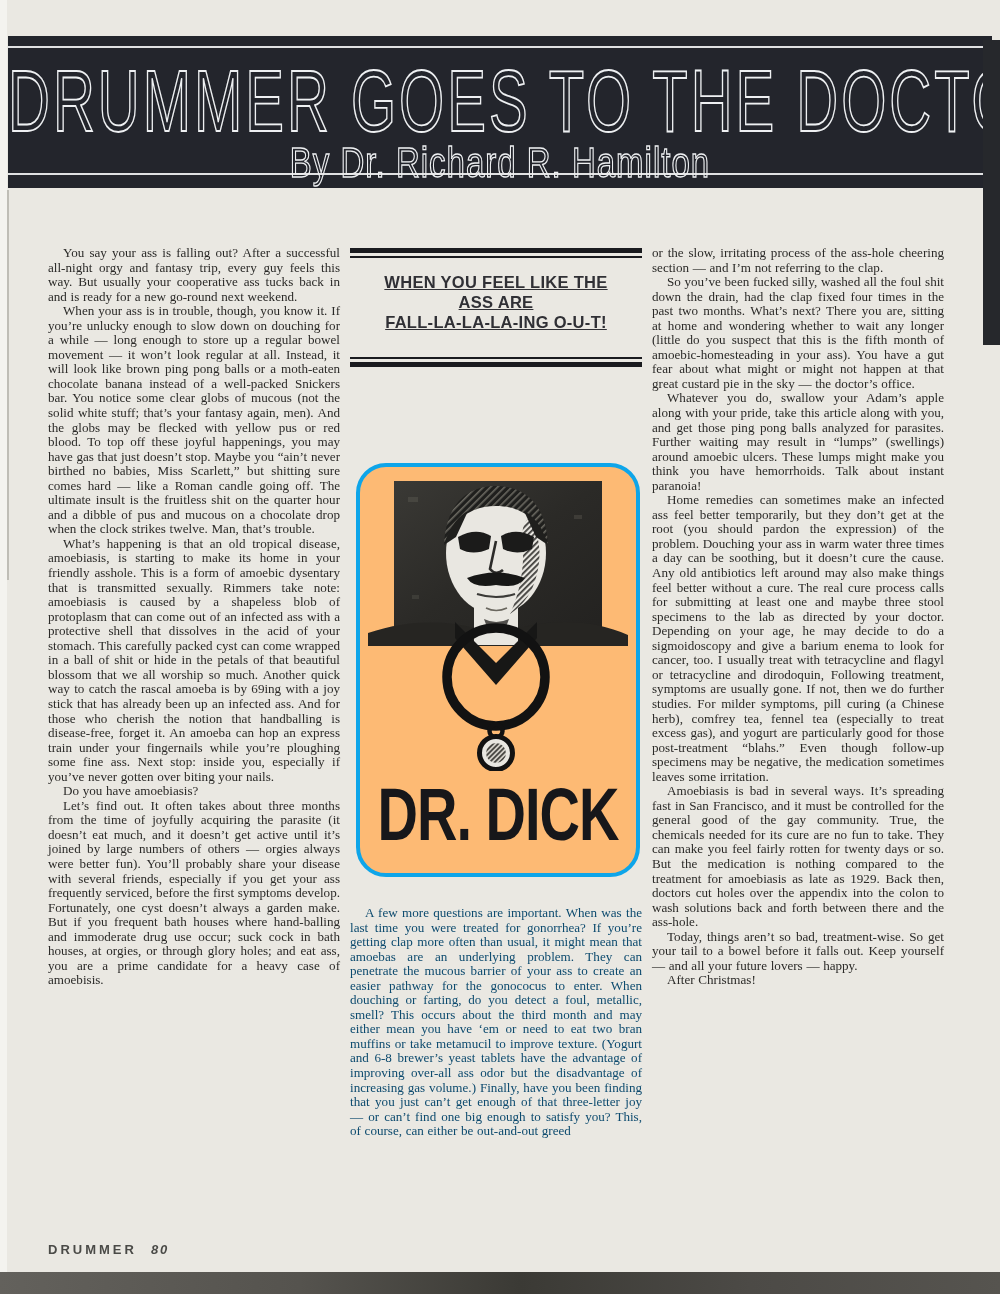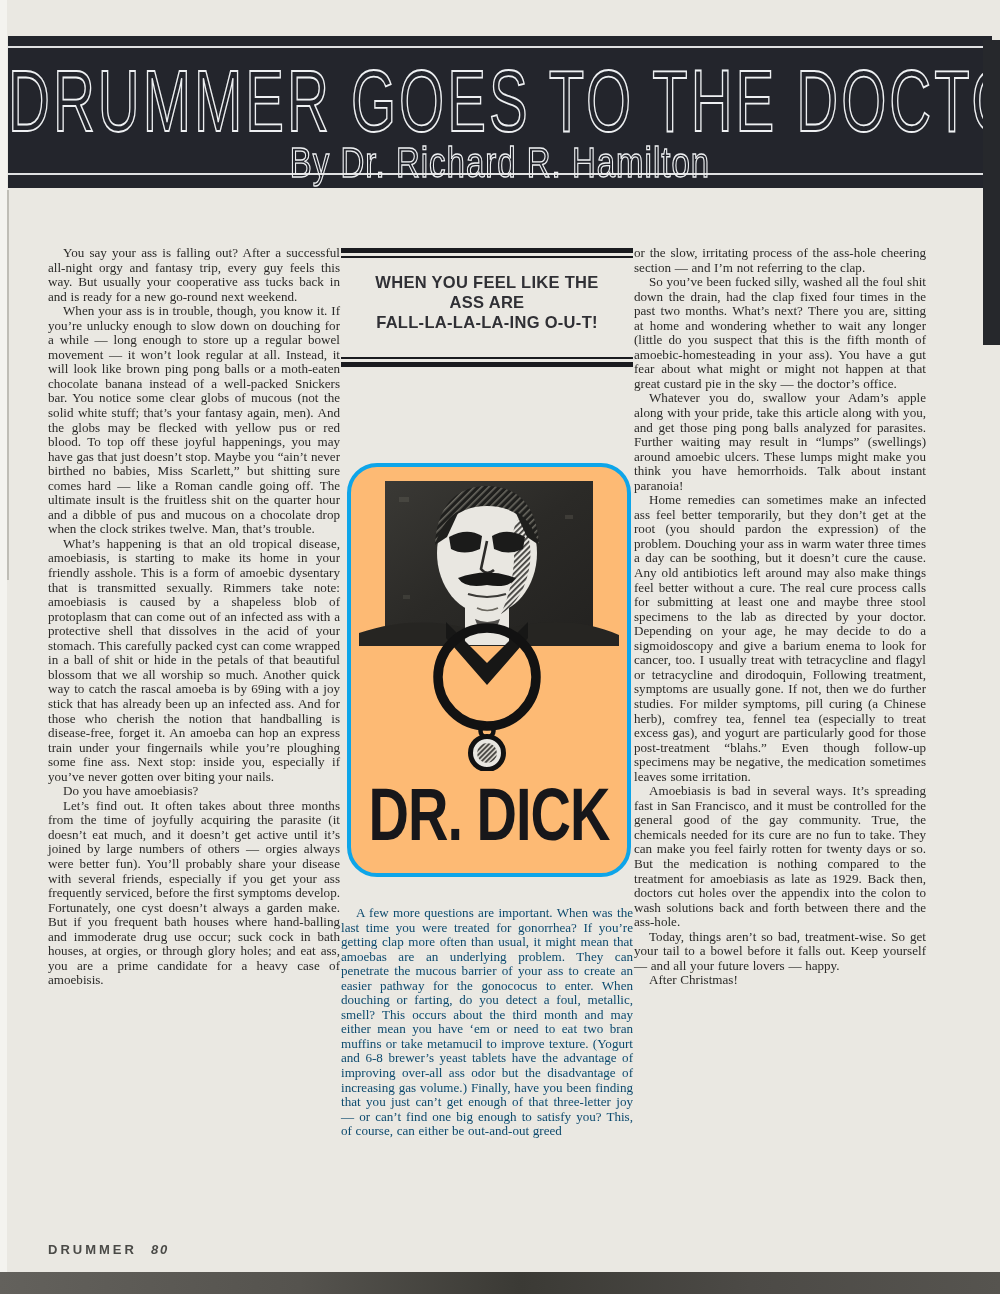--- a/index.html
+++ b/index.html
@@ -22,38 +22,38 @@
   @supports (-webkit-text-stroke: 1px #fff){
     .banner-title{color:transparent;-webkit-text-stroke:1.25px #eef0f2;}
     .banner-byline{color:transparent;-webkit-text-stroke:1.05px #eef0f2;}
   }
 
   .edge-tab{position:absolute;right:0;top:40px;width:17px;height:305px;background:#26282c;}
   .bottom-strip{position:absolute;left:0;bottom:0;width:100%;height:22px;
     background:linear-gradient(90deg,#63615c 0%,#55534e 30%,#3b3a35 52%,#4c4a46 75%,#56544f 100%);}
 
   
-  .columns{position:absolute;left:48px;top:246px;display:flex;gap:1px;}
+  .columns{position:absolute;left:48px;top:246px;display:flex;gap:10px;}
   .col{width:292px;}
   .col p{margin:0;text-indent:15px;text-align:justify;
     font-size:13.1px;line-height:14.55px;color:#2b2a28;word-spacing:.4px;}
   .col-right p:first-child{text-indent:0;}
 
   
   .rulegrp{margin-top:2px;}
   .hrule{width:100%;background:#1a1b1f;}
   .hrule.thick{height:5px;}
   .hrule.thin{height:2px;margin-top:3px;}
   .rulegrp.flip .hrule.thin{margin-top:0;}
   .rulegrp.flip .hrule.thick{margin-top:3px;}
   .rulegrp.flip{margin-top:5px;}
   .callout{margin-top:14px;height:80px;text-align:center;
     font-family:"Liberation Sans",sans-serif;font-weight:700;font-size:16.5px;line-height:20px;
     letter-spacing:.3px;color:#303035;}
-  .callout div{text-indent:0;}
+  .callout div{text-indent:0;text-decoration:underline;}
 
   .drdick-box{margin-top:96px;margin-left:6px;width:276px;height:406px;
     border:4px solid #0ea5e9;border-radius:30px;background:#fdba74;overflow:hidden;}
   .drdick-box svg{display:block;margin:8px auto 0;}
   .drdick-caption{margin-top:0;text-align:center;white-space:nowrap;
     font-family:"Liberation Sans",sans-serif;font-weight:700;font-size:56px;letter-spacing:-1px;
     color:#17171a;transform:scaleY(1.32);transform-origin:50% 0;}
   .col-middle-text{margin-top:29px;}
   .col-middle-text p{margin:0;text-indent:15px;text-align:justify;
     font-size:13.1px;line-height:14.55px;color:#0c4a6e;word-spacing:.4px;}

